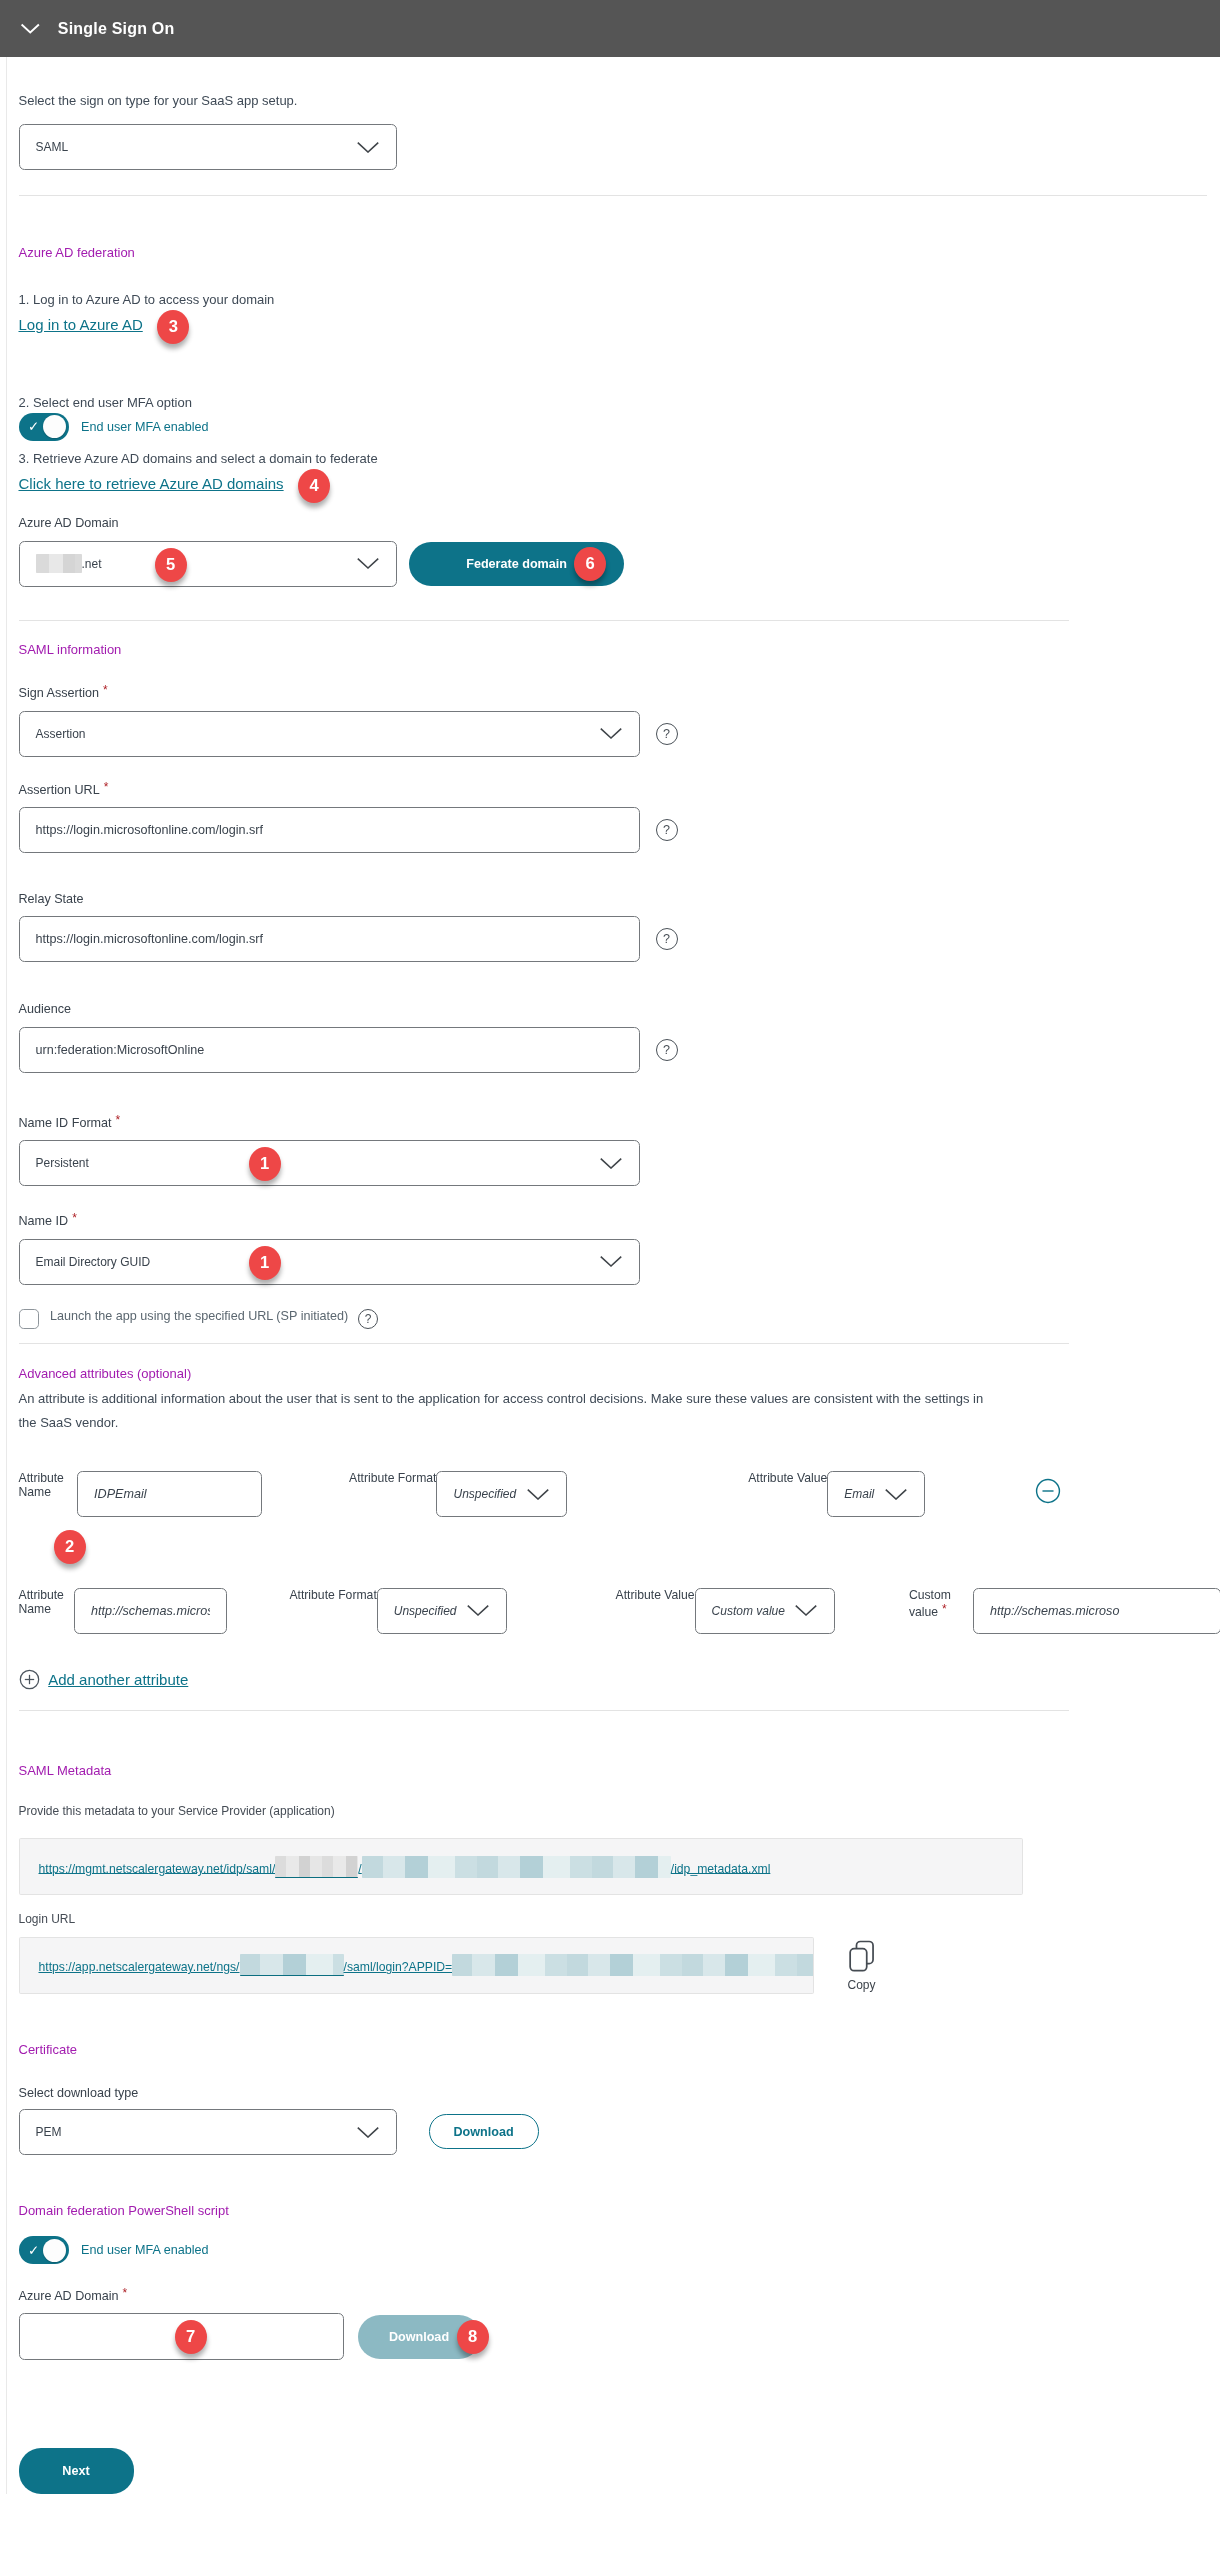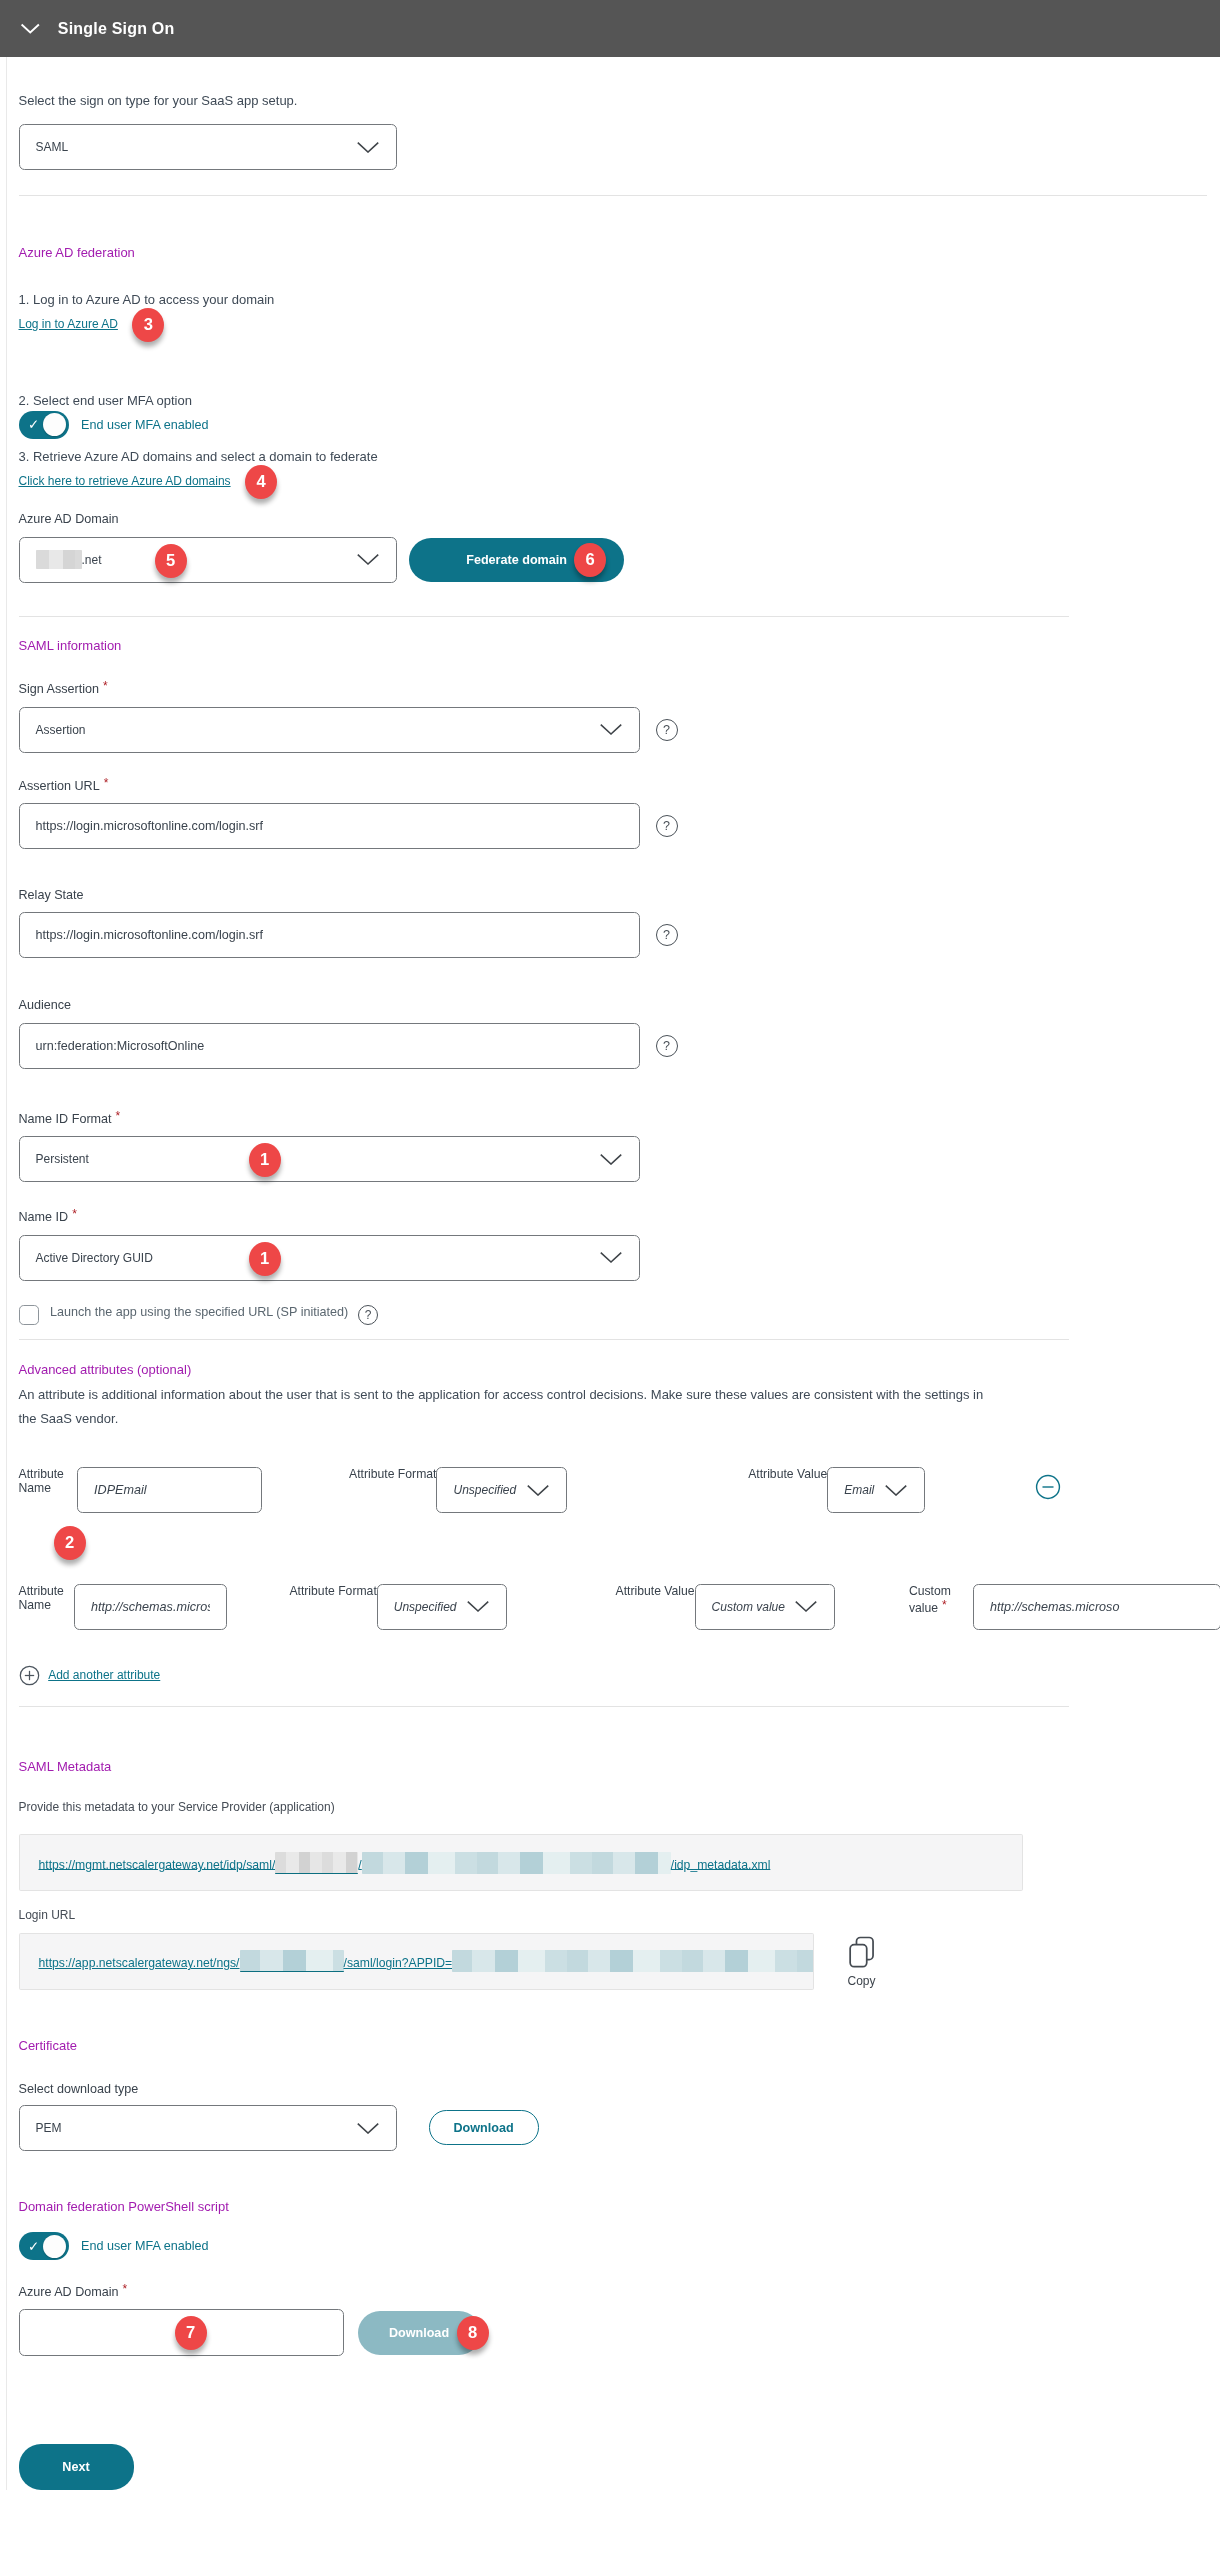--- a/index.html
+++ b/index.html
@@ -14,21 +14,21 @@
 
   
   .content { margin-left: 5.5px; border-left: 0.8px solid #e9e9e9; padding-left: 12px; padding-top: 0.8px; }
 
   .txt       { font-size: 13px; color: #3f4a56; line-height: 17.3px; }
   .heading   { font-size: 13px; color: #a21caf; line-height: 17.3px; }
   .label     { font-size: 12.6px;   color: #39424c; line-height: 17.3px; }
   .small-txt { font-size: 12px;   color: #454c55; line-height: 16px; }
   .req { color: #ad1f25; font-size: 12px; margin-left: 4px; vertical-align: 3.2px; }
 
-  a.tlink { color: #0d7389; text-decoration: underline; font-size: 12px; cursor: pointer; }
+  a.tlink { color: #0d7389; text-decoration: underline; font-size: 15px; cursor: pointer; }
 
   .divider { border: none; border-top: 0.8px solid #e3e3e3; width: 1050px; height: 0; }
   .divider.wide { width: 1188px; }
 
   
   .select-box { position: relative; height: 46px; border: 0.8px solid #74787c; border-radius: 5.5px;
     display: flex; align-items: center; justify-content: space-between; padding: 0 16px;
     background: #fff; cursor: pointer; }
   .select-box .val { font-size: 12px; color: #3a434d; display: flex; align-items: center; white-space: nowrap; }
   .sel-chevron { display: inline-flex; flex: none; margin-left: 9.5px; }
@@ -216,21 +216,21 @@
       <span class="sel-chevron">
         <svg width="24" height="12.6" viewBox="0 0 30 16">
             <path d="M2 2 L15 14 L28 2" fill="none" stroke="#3f4449" stroke-width="2"></path>
           </svg>
       </span>
       <span class="badge" style="left:229px; top:6.3px">1</span>
     </div>
 
     <div class="label" style="margin-top:24px"><span>Name ID</span><span class="req">*</span></div>
     <div class="select-box w-field" style="margin-top:8px">
-      <span class="val">Active Directory GUID</span>
+      <span class="val">Email Directory GUID</span>
       <span class="sel-chevron">
         <svg width="24" height="12.6" viewBox="0 0 30 16">
             <path d="M2 2 L15 14 L28 2" fill="none" stroke="#3f4449" stroke-width="2"></path>
           </svg>
       </span>
       <span class="badge" style="left:229px; top:6.3px">1</span>
     </div>
 
     <div class="chk-row" style="margin-top:24px">
       <span class="chk"></span>

